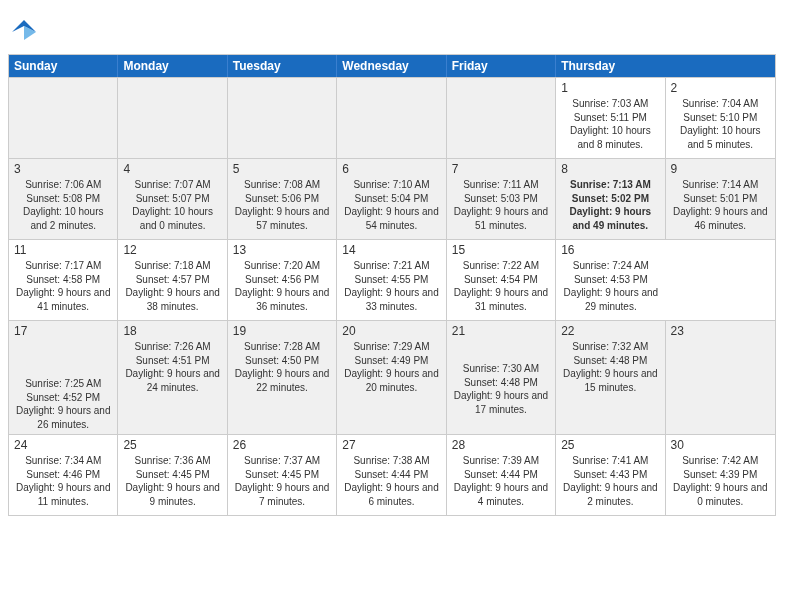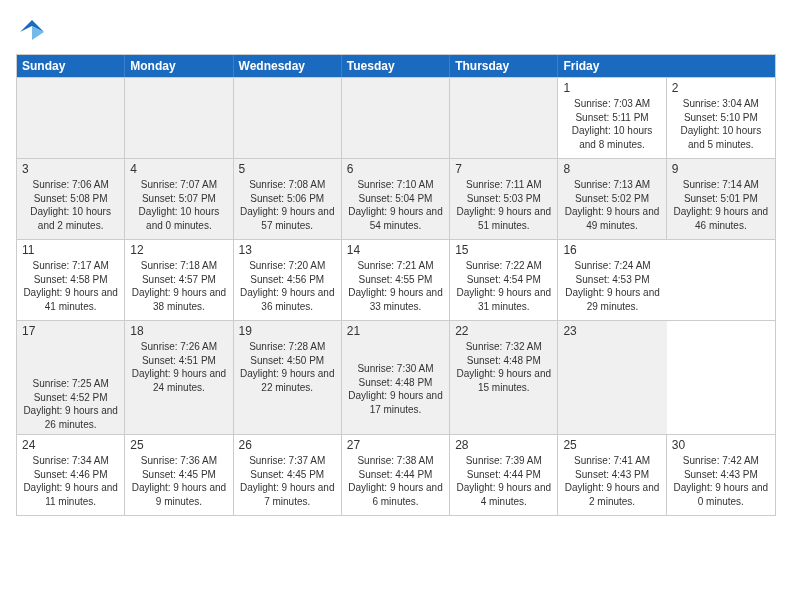--- a/index.html
+++ b/index.html
@@ -6,21 +6,21 @@
     body {
       font-family: Arial, sans-serif;
       background: #fff;
       width: 792px;
       height: 612px;
       overflow: hidden;
     }
     .page {
       width: 792px;
       height: 524px;
-      padding: 12px 16px 8px 16px;
+      padding: 12px 16px 8px 8px;
       display: flex;
       flex-direction: column;
     }
     .header {
       display: flex;
       align-items: flex-start;
       justify-content: space-between;
       margin-bottom: 6px;
     }
     .logo {
@@ -136,41 +136,41 @@
     <div class="title-block">
       <div class="month-title"></div>
       <div class="location"></div>
     </div>
   </div>
 
   <div class="calendar">
     <div class="cal-header">
     <div class="cal-header-cell">Sunday</div>
         <div class="cal-header-cell">Monday</div>
+        <div class="cal-header-cell">Tuesday</div>
         <div class="cal-header-cell">Wednesday</div>
-        <div class="cal-header-cell">Tuesday</div>
+        <div class="cal-header-cell">Friday</div>
         <div class="cal-header-cell">Thursday</div>
-        <div class="cal-header-cell">Friday</div>
       </div>
     <div class="cal-body">
     <div class="cal-row">
           <div class="cal-cell empty"></div>
           <div class="cal-cell empty"></div>
           <div class="cal-cell empty"></div>
           <div class="cal-cell empty"></div>
           <div class="cal-cell empty"></div>
           <div class="cal-cell">
             <span class="day-num">1</span>
             <div class="cell-info" style="white-space: pre-line;">Sunrise: 7:03 AM
 Sunset: 5:11 PM
 Daylight: 10 hours and 8 minutes.</div>
           </div>
           <div class="cal-cell">
             <span class="day-num">2</span>
-            <div class="cell-info" style="white-space: pre-line;">Sunrise: 3:04 AM
+            <div class="cell-info" style="white-space: pre-line;">Sunrise: 7:04 AM
 Sunset: 5:10 PM
 Daylight: 10 hours and 5 minutes.</div>
           </div>
         </div>
         <div class="cal-row">
           <div class="cal-cell shaded">
             <span class="day-num">3</span>
             <div class="cell-info" style="white-space: pre-line;">Sunrise: 7:06 AM
 Sunset: 5:08 PM
 Daylight: 10 hours and 2 minutes.</div>
@@ -194,21 +194,21 @@
 Daylight: 9 hours and 54 minutes.</div>
           </div>
           <div class="cal-cell shaded">
             <span class="day-num">7</span>
             <div class="cell-info" style="white-space: pre-line;">Sunrise: 7:11 AM
 Sunset: 5:03 PM
 Daylight: 9 hours and 51 minutes.</div>
           </div>
           <div class="cal-cell shaded">
             <span class="day-num">8</span>
-            <div class="cell-info" style="white-space: pre-line;">Sunrise: 7:13 AM
+            <div class="cell-info" style="white-space: pre-line; font-weight: bold;">Sunrise: 7:13 AM
 Sunset: 5:02 PM
 Daylight: 9 hours and 49 minutes.</div>
           </div>
           <div class="cal-cell shaded">
             <span class="day-num">9</span>
             <div class="cell-info" style="white-space: pre-line;">Sunrise: 7:14 AM
 Sunset: 5:01 PM
 Daylight: 9 hours and 46 minutes.</div>
           </div>
         </div>
@@ -263,20 +263,26 @@
 Sunset: 4:51 PM
 Daylight: 9 hours and 24 minutes.</div>
           </div>
           <div class="cal-cell shaded">
             <span class="day-num">19</span>
             <div class="cell-info" style="white-space: pre-line;">Sunrise: 7:28 AM
 Sunset: 4:50 PM
 Daylight: 9 hours and 22 minutes.</div>
           </div>
           <div class="cal-cell shaded">
+            <span class="day-num">20</span>
+            <div class="cell-info" style="white-space: pre-line;">Sunrise: 7:29 AM
+Sunset: 4:49 PM
+Daylight: 9 hours and 20 minutes.</div>
+          </div>
+          <div class="cal-cell shaded">
             <span class="day-num">21</span>
             <div class="cell-info" style="white-space: pre-line; margin-top: 24px;">Sunrise: 7:30 AM
 Sunset: 4:48 PM
 Daylight: 9 hours and 17 minutes.</div>
           </div>
           <div class="cal-cell shaded">
             <span class="day-num">22</span>
             <div class="cell-info" style="white-space: pre-line;">Sunrise: 7:32 AM
 Sunset: 4:48 PM
 Daylight: 9 hours and 15 minutes.</div>
@@ -318,19 +324,19 @@
           </div>
           <div class="cal-cell">
             <span class="day-num">25</span>
             <div class="cell-info" style="white-space: pre-line;">Sunrise: 7:41 AM
 Sunset: 4:43 PM
 Daylight: 9 hours and 2 minutes.</div>
           </div>
           <div class="cal-cell">
             <span class="day-num">30</span>
             <div class="cell-info" style="white-space: pre-line;">Sunrise: 7:42 AM
-Sunset: 4:43 PM
+Sunset: 4:39 PM
 Daylight: 9 hours and 0 minutes.</div>
           </div>
         </div>
       </div>
   </div>
 </div>
 
 </body></html>

